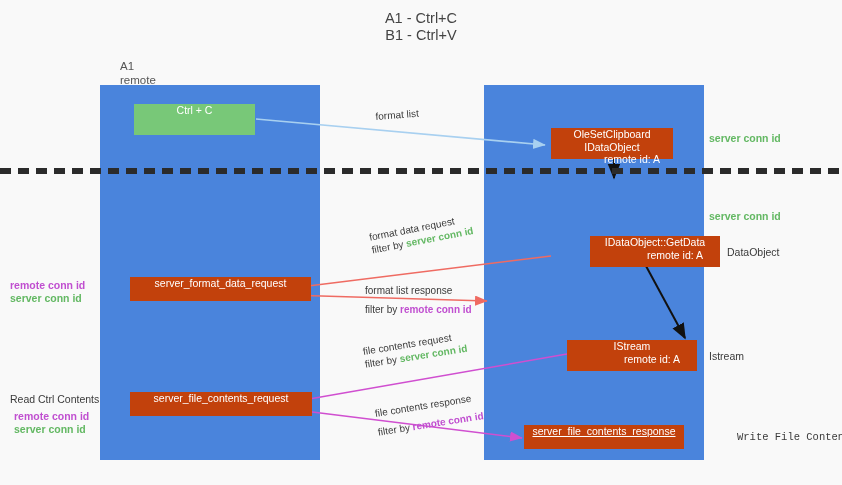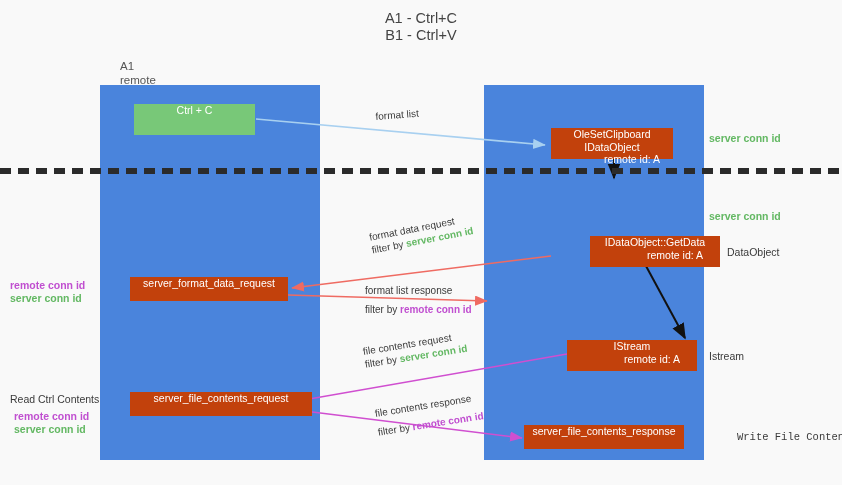--- a/index.html
+++ b/index.html
@@ -154,30 +154,30 @@
   <div class="box orange" style="left:551px; top:236px; width:130px; height:31px;margin-left:39px;">
     <span>IDataObject::GetData</span>
     <span class="l2">remote id: A</span>
   </div>
 
   <div class="box orange" style="left:567px; top:340px; width:130px; height:31px;">
     <span>IStream</span>
     <span class="l2">remote id: A</span>
   </div>
 
-  <div class="box orange" style="left:130px; top:277px; width:158px; height:24px;">
+  <div class="box orange" style="left:130px; top:277px; width:181px; height:24px;">
     <span>server_format_data_request</span>
   </div>
 
 
   <div class="box orange" style="left:130px; top:392px; width:182px; height:24px;">
     <span>server_file_contents_request</span>
   </div>
 
-  <div class="box orange" style="left:524px; top:425px; width:160px; height:24px;">
+  <div class="box orange" style="left:524px; top:425px; width:160px; height:24px;text-decoration:underline;">
     <span>server_file_contents_response</span>
   </div>
 
   <div class="note green" style="left:709px; top:132px;">server conn id</div>
   <div class="note green" style="left:709px; top:210px;">server conn id</div>
   <div class="note dark" style="left:727px; top:246px;">DataObject</div>
   <div class="note dark" style="left:709px; top:350px;">Istream</div>
   <div class="note dark" style="left:737px; top:431px;font-family:Liberation Mono, monospace;">Write File Contents</div>
 
   <div class="note purple" style="left:10px; top:279px;">remote conn id</div>

